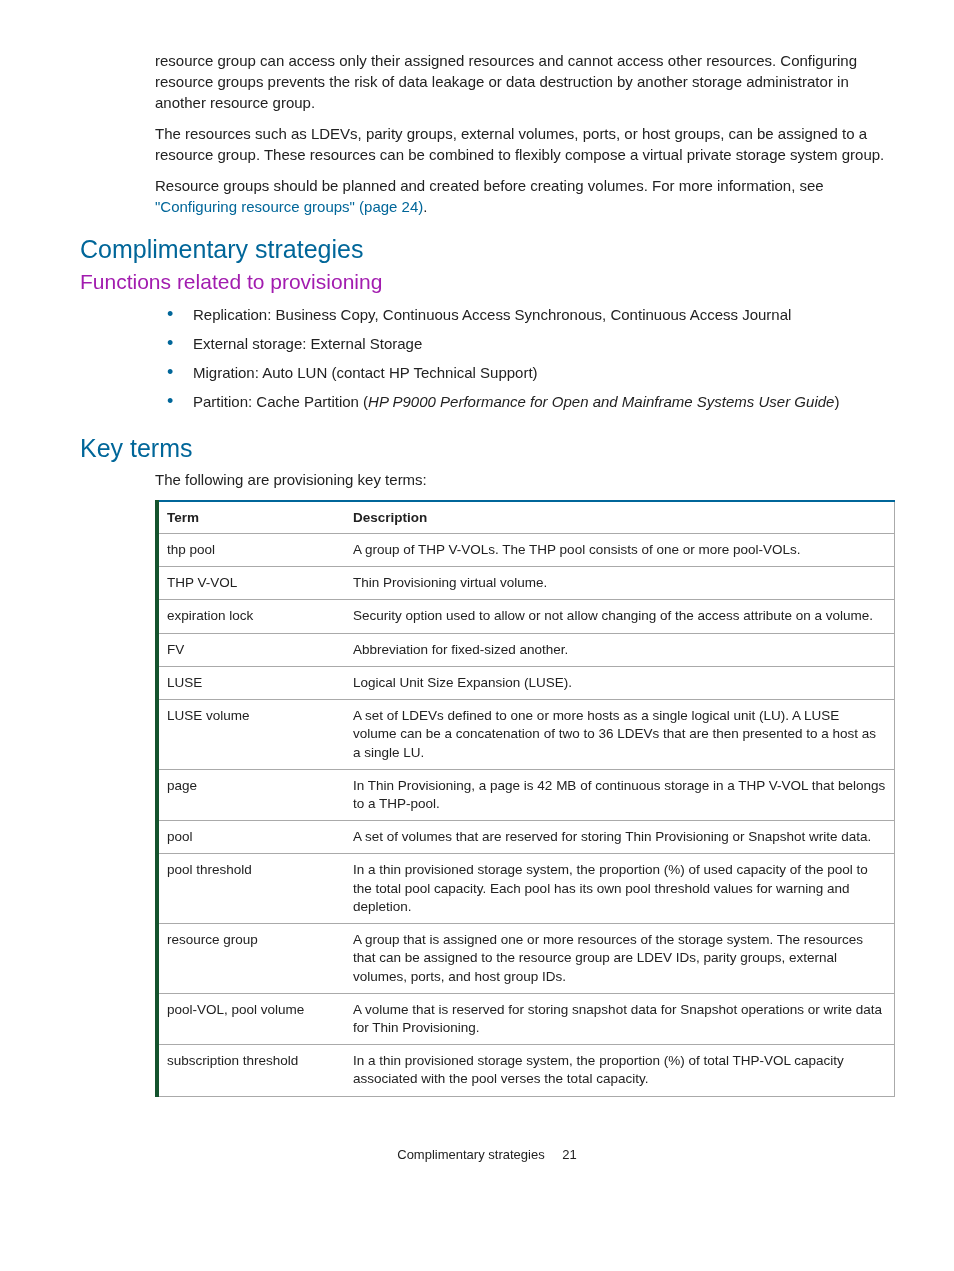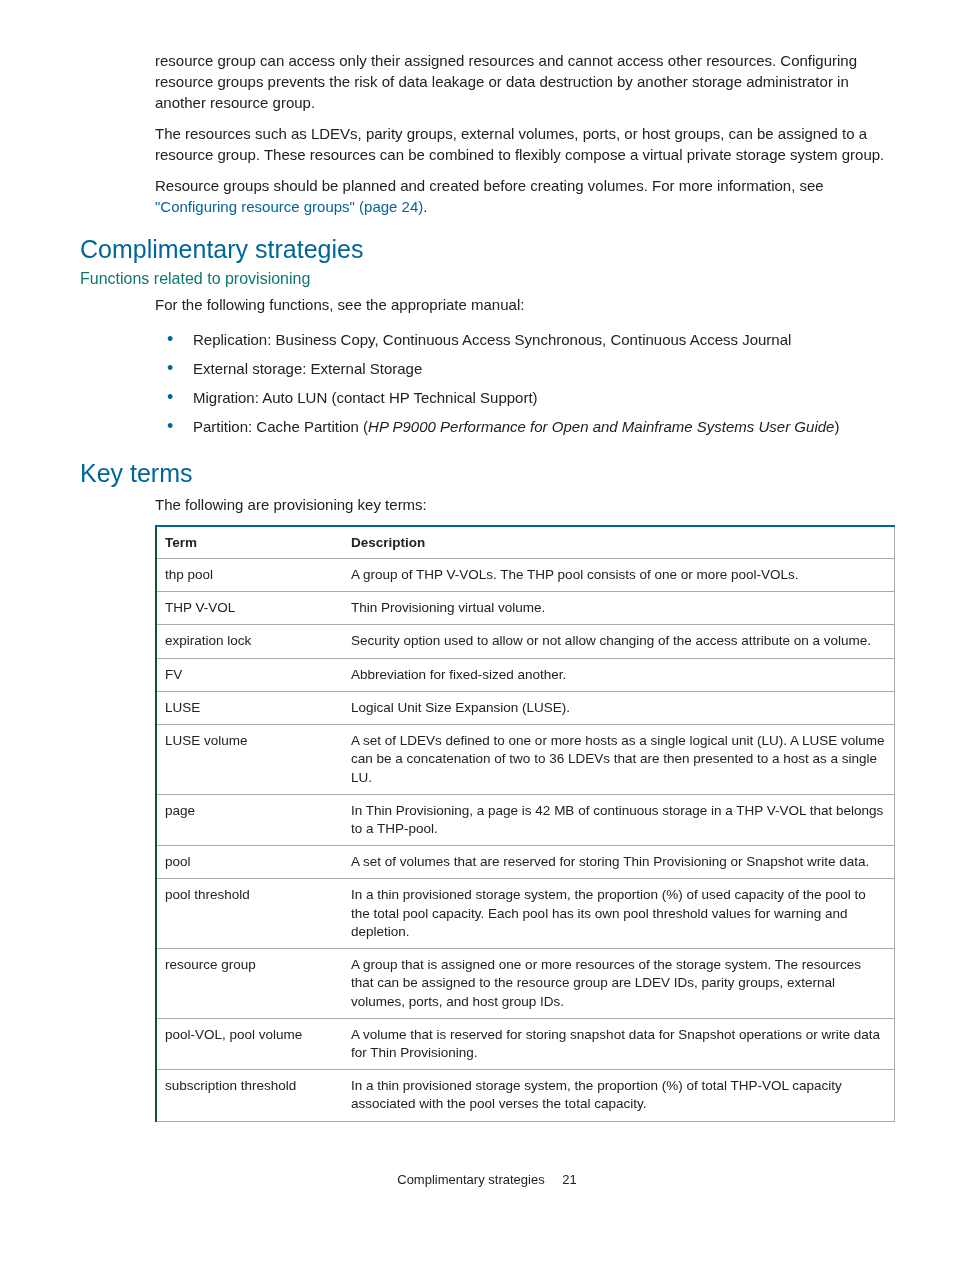--- a/index.html
+++ b/index.html
@@ -25,22 +25,22 @@
   h1 {
     font-family: Arial, Helvetica, sans-serif;
     font-weight: normal;
     color: #006699;
     font-size: 25px;
     margin: 18px 0 6px 0;
   }
   h2 {
     font-family: Arial, Helvetica, sans-serif;
     font-weight: normal;
-    color: #0f766e;
-    font-size: 16px;
+    color: #a21caf;
+    font-size: 21px;
     margin: 6px 0 6px 0;
   }
   a.xref {
     color: #006699;
     text-decoration: none;
   }
   ul.dotted {
     margin: 6px 0 6px 0;
     padding-left: 34px;
     list-style: none;
@@ -75,21 +75,21 @@
     padding: 8px 8px;
   }
   table.glossary td {
     border-bottom: 1px solid #aaa;
     padding: 7px 8px;
     vertical-align: top;
     line-height: 1.35;
   }
   table.glossary th:first-child,
   table.glossary td:first-child {
-    border-left: 2px solid #14532d;
+    border-left: 4px solid #14532d;
     width: 170px;
     margin-top: 21px;
   }
   table.glossary th:last-child,
   table.glossary td:last-child {
     border-right: 1px solid #aaa;
   }
   .footer {
     text-align: center;
     font-size: 13px;
@@ -109,21 +109,20 @@
     <p>The resources such as LDEVs, parity groups, external volumes, ports, or host groups, can be assigned to a resource group. These resources can be combined to flexibly compose a virtual private storage system group.</p>
     <p>
       <span>Resource groups should be planned and created before creating volumes. For more information, see </span><a href="#" class="xref">"Configuring resource groups" (page 24)</a><span>.</span>
     </p>
   </div>
 
   <h1>Complimentary strategies</h1>
   <h2>Functions related to provisioning</h2>
 
   <div class="body-indent">
-    <p>For the following functions, see the appropriate manual:</p>
     <ul class="dotted">
       <li>Replication: Business Copy, Continuous Access Synchronous, Continuous Access Journal</li>
       <li>External storage: External Storage</li>
       <li>Migration: Auto LUN (contact HP Technical Support)</li>
       <li>
         <span>Partition: Cache Partition (</span><em>HP P9000 Performance for Open and Mainframe Systems User Guide</em><span>)</span>
       </li>
     </ul>
   </div>
 

